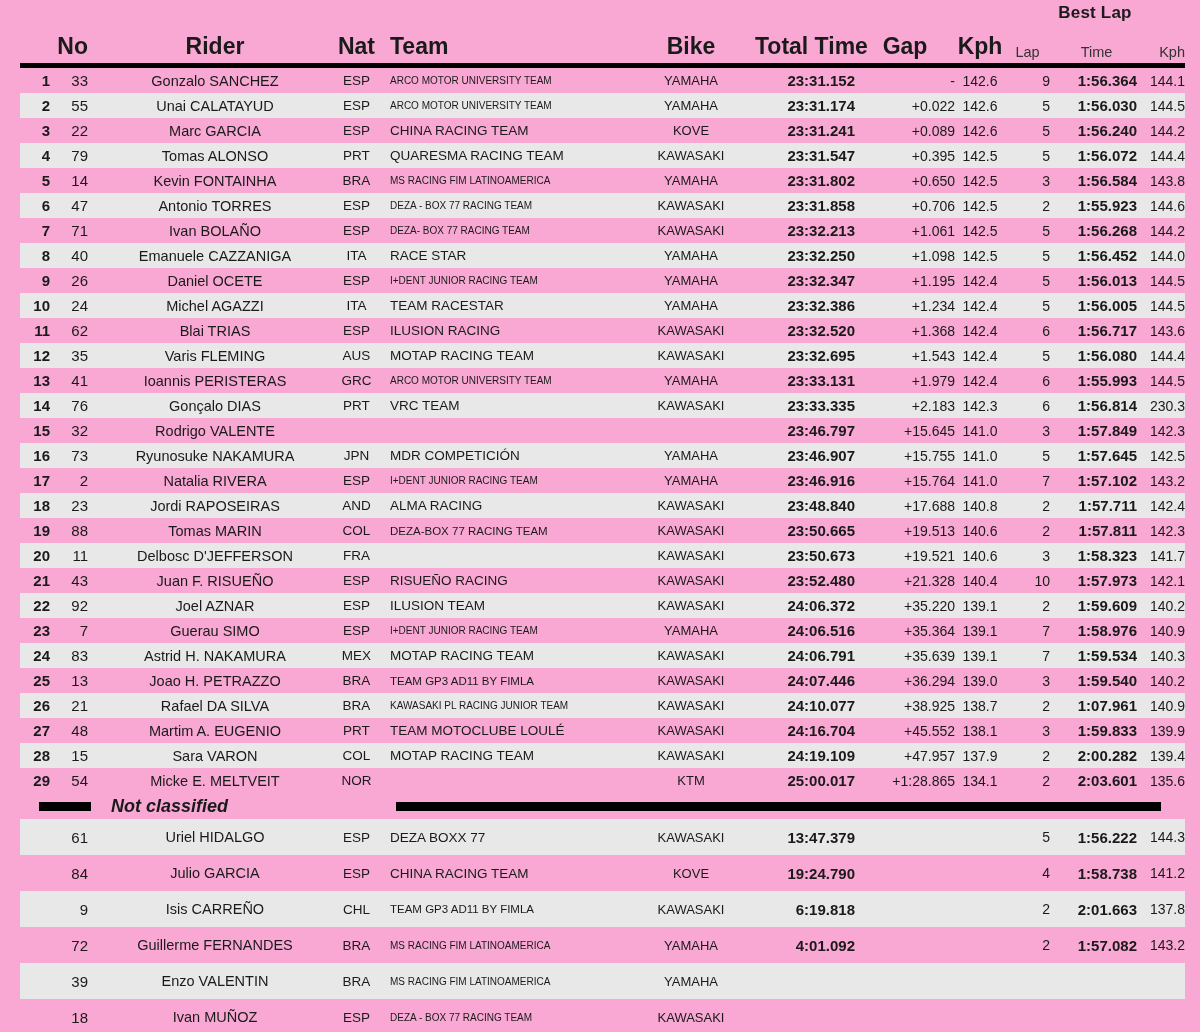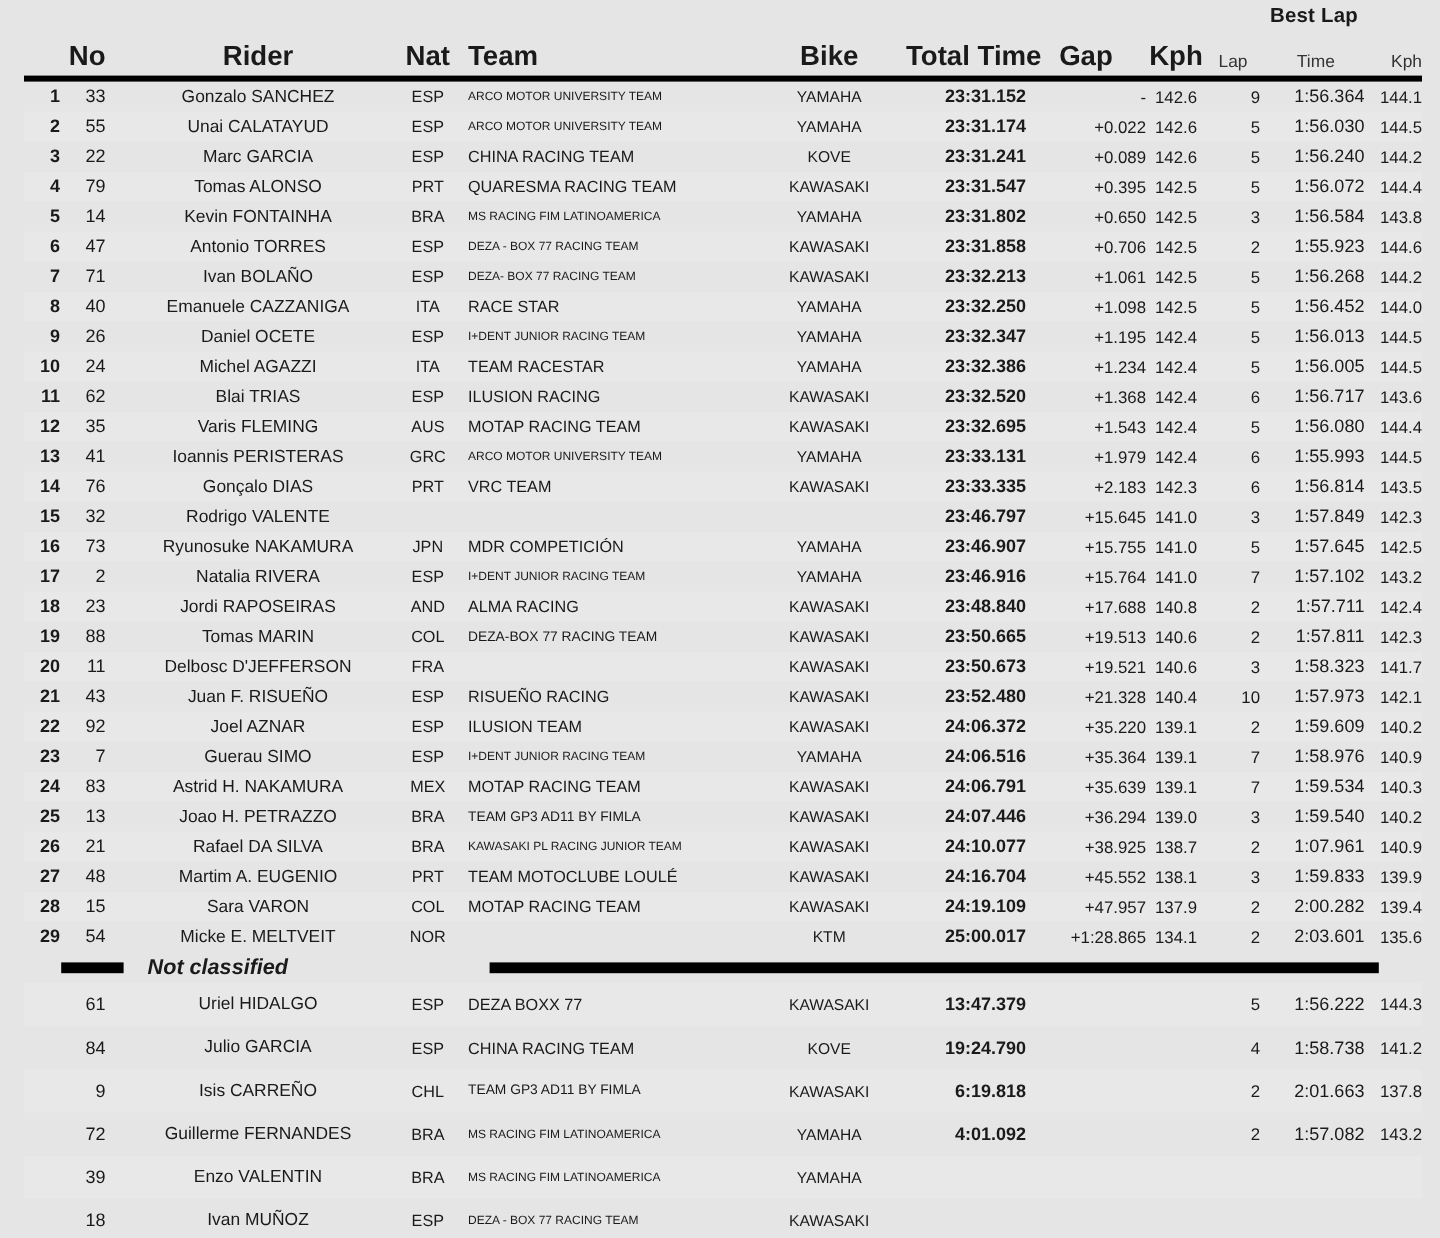--- a/index.html
+++ b/index.html
@@ -1,17 +1,17 @@
 <!DOCTYPE html>
 <html><head>
 <meta charset="utf-8">
 <style>
   html,body { margin:0; padding:0; background:#fff; }
   .page {
-    width:1200px; height:1032px; overflow:hidden; background:#e5e5e5;
+    width:1200px; height:1032px; overflow:hidden; background:#f9a8d4;
     font-family:"Liberation Sans", sans-serif; color:#1a1a1a; box-sizing:border-box;
   }
   .table { padding-left:20px; padding-right:15px; }
   .grid-row {
     display:grid;
     grid-template-columns:30px 38px 245px 47px 245px 130px 100px 100px 50px 45px 87px 48px;
     align-items:center; height:25px;
   }
   
   .thead { position:relative; padding-top:30px; border-bottom:5px solid #000; }
@@ -43,28 +43,28 @@
   .r .rider { font-size:14.5px; }
   .r .nat   { font-size:13.5px; }
   .r .team  { font-size:13.5px; }
   .r .team.t-s  { font-size:11.5px; }
   .r .team.t-xs { font-size:10px; }
   .r .bike  { font-size:13px; }
   .r .total { font-weight:bold; font-size:15px; }
   .r .gap   { font-size:14px; }
   .r .kph   { font-size:14px;text-align:center; }
   .r .lap   { font-size:14px; }
-  .r .best  { font-weight:normal; font-size:15px; }
+  .r .best  { font-weight:bold; font-size:15px; }
   .r .bkph  { font-size:14px; }
   .shade { background:#e8e8e8; }
   #rows-nc .grid-row, #rows-ns .grid-row { height:36px; }
   
   .section-head {
     display:flex; align-items:center; height:20px;
-    padding-left:35px; padding-right:35px; margin:3px 16px;justify-content:flex-end;
+    padding-left:35px; padding-right:35px; margin:3px 4px;justify-content:flex-end;
   }
   .ns-head { margin-top:12px; margin-bottom:9px; }
   .bar { height:9px; background:#000; }
   .bar-small { flex:0 0 52px; }
   .bar-long  { flex:1; }
   .section-title {
     font-style:italic; font-weight:bold; font-size:18px;
     margin-left:20px; flex:0 0 285px;
   }
 </style>
@@ -280,21 +280,21 @@
     <div class="c no">76</div>
     <div class="c rider">Gonçalo DIAS</div>
     <div class="c nat">PRT</div>
     <div class="c team">VRC TEAM</div>
     <div class="c bike">KAWASAKI</div>
     <div class="c total">23:33.335</div>
     <div class="c gap">+2.183</div>
     <div class="c kph">142.3</div>
     <div class="c lap">6</div>
     <div class="c best">1:56.814</div>
-    <div class="c bkph">143.5</div>
+    <div class="c bkph">230.3</div>
   </div>
         <div class="grid-row r">
     <div class="c pos">15</div>
     <div class="c no">32</div>
     <div class="c rider">Rodrigo VALENTE</div>
     <div class="c nat"></div>
     <div class="c team"></div>
     <div class="c bike"></div>
     <div class="c total">23:46.797</div>
     <div class="c gap">+15.645</div>

